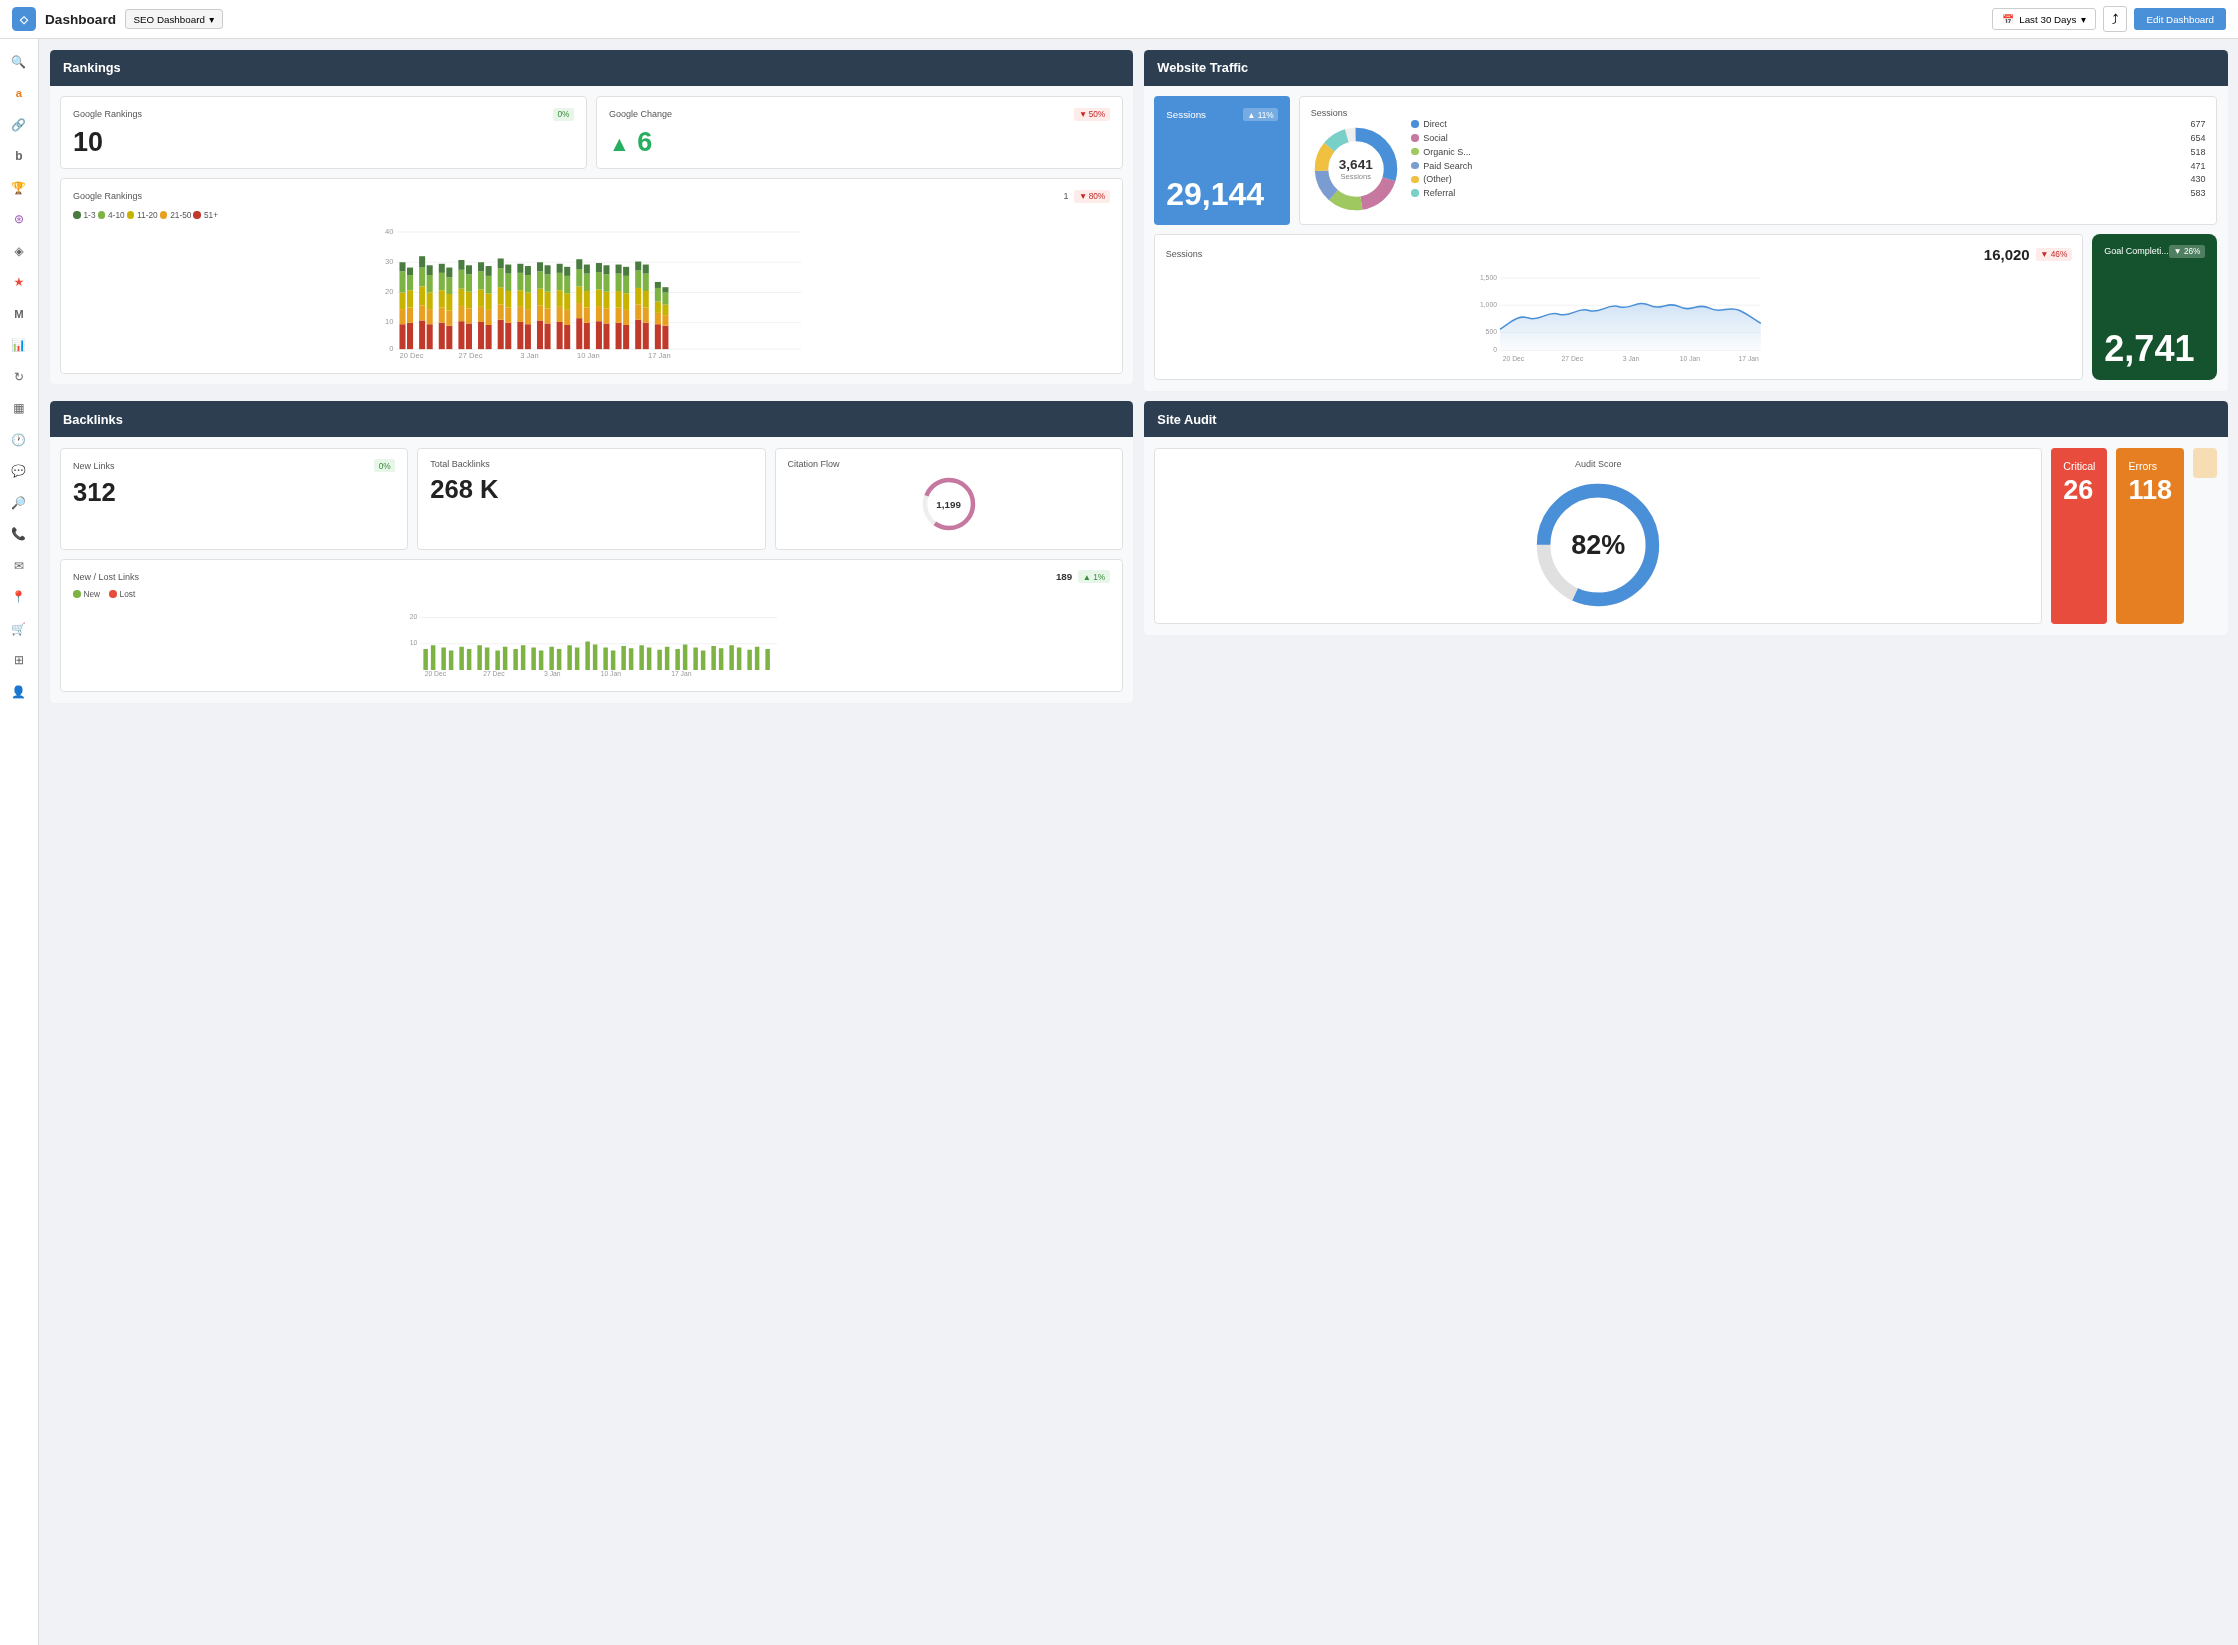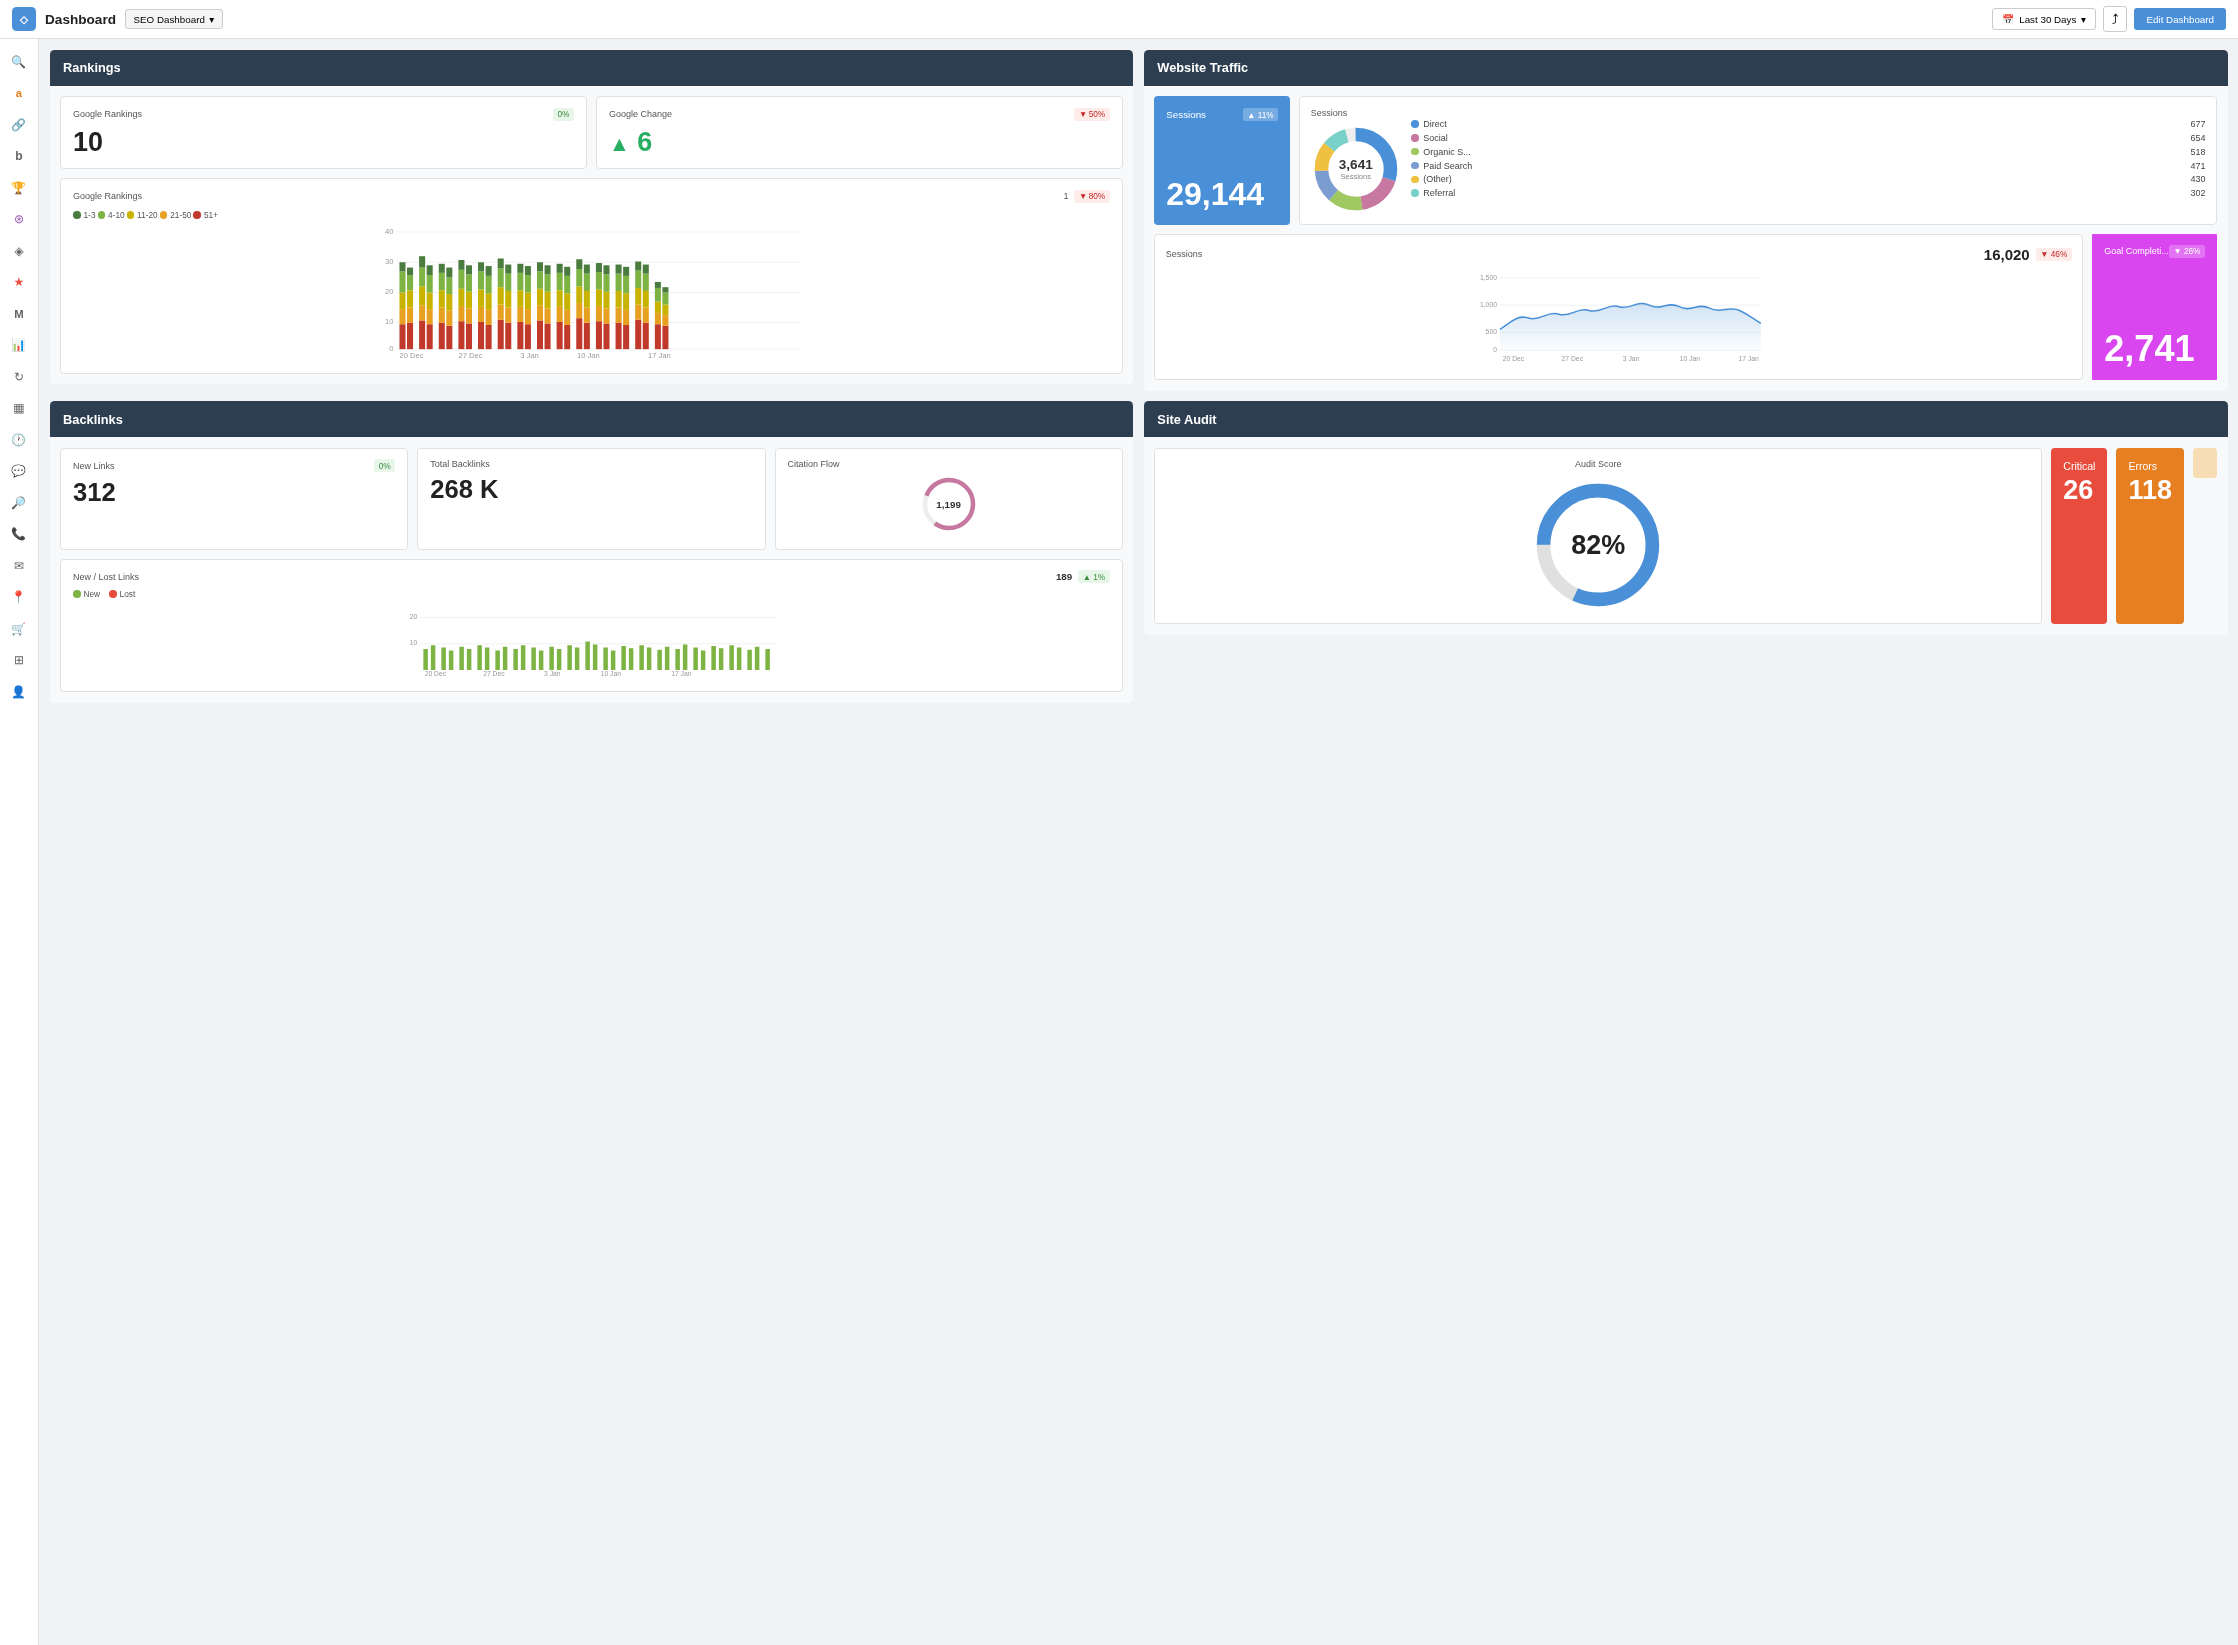--- a/index.html
+++ b/index.html
@@ -61,21 +61,21 @@
     .donut-legend { flex: 1; }
     .donut-legend-row { display: flex; align-items: center; gap: 4.5px; margin-bottom: 3.8px; font-size: 9px; color: #444; }
     .donut-legend-dot { width: 7.5px; height: 7.5px; border-radius: 50%; flex-shrink: 0; }
     .donut-legend-val { margin-left: auto; font-weight: 500; }
 
     .sessions-line-card { background: #fff; border: 0.8px solid #e0e0e0; border-radius: 3.8px; flex: 1; padding: 10.5px; }
     .sessions-line-header { display: flex; justify-content: space-between; align-items: center; margin-bottom: 6px; font-size: 9px; color: #555; }
     .sessions-line-header .val { font-size: 15px; font-weight: 600; color: #222; }
     .line-chart-svg { width: 100%; height: 98px; }
 
-    .goal-card { background: #d946ef; border-radius: 1px; min-width: 121px; padding: 10.5px 12px; color: white; display: flex; flex-direction: column; }
+    .goal-card { background: #14532d; border-radius: 8px; min-width: 121px; padding: 10.5px 12px; color: white; display: flex; flex-direction: column; }
     .goal-card .goal-label { font-size: 9px; font-weight: 500; margin-bottom: 3px; display: flex; justify-content: space-between; align-items: center; }
     .goal-card .goal-value { font-size: 36px; font-weight: 700; margin-top: auto; }
 
     
     .backlinks-cards { display: flex; gap: 9px; margin-bottom: 9px; }
     .backlinks-card { background: #fff; border: 0.8px solid #e0e0e0; border-radius: 3.8px; flex: 1; padding: 10.5px 12px; }
     .backlinks-card .card-value { font-size: 25.6px; }
 
     
     .citation-circle { width: 60px; height: 60px; margin: 4.5px auto; position: relative; }
@@ -492,21 +492,21 @@
                     <span class="donut-legend-val">471</span>
                   </div>
                   <div class="donut-legend-row">
                     <div class="donut-legend-dot" style="background:#f0c040;"></div>
                     <span>(Other)</span>
                     <span class="donut-legend-val">430</span>
                   </div>
                   <div class="donut-legend-row">
                     <div class="donut-legend-dot" style="background:#78d0c8;"></div>
                     <span>Referral</span>
-                    <span class="donut-legend-val">302</span>
+                    <span class="donut-legend-val">583</span>
                   </div>
                 </div>
               </div>
             </div>
 
             <div class="traffic-bottom-row">
               <div class="sessions-line-card">
                 <div class="sessions-line-header">
                   <span>Sessions</span>
                   <div style="display:flex;gap:6px;align-items:center;">

